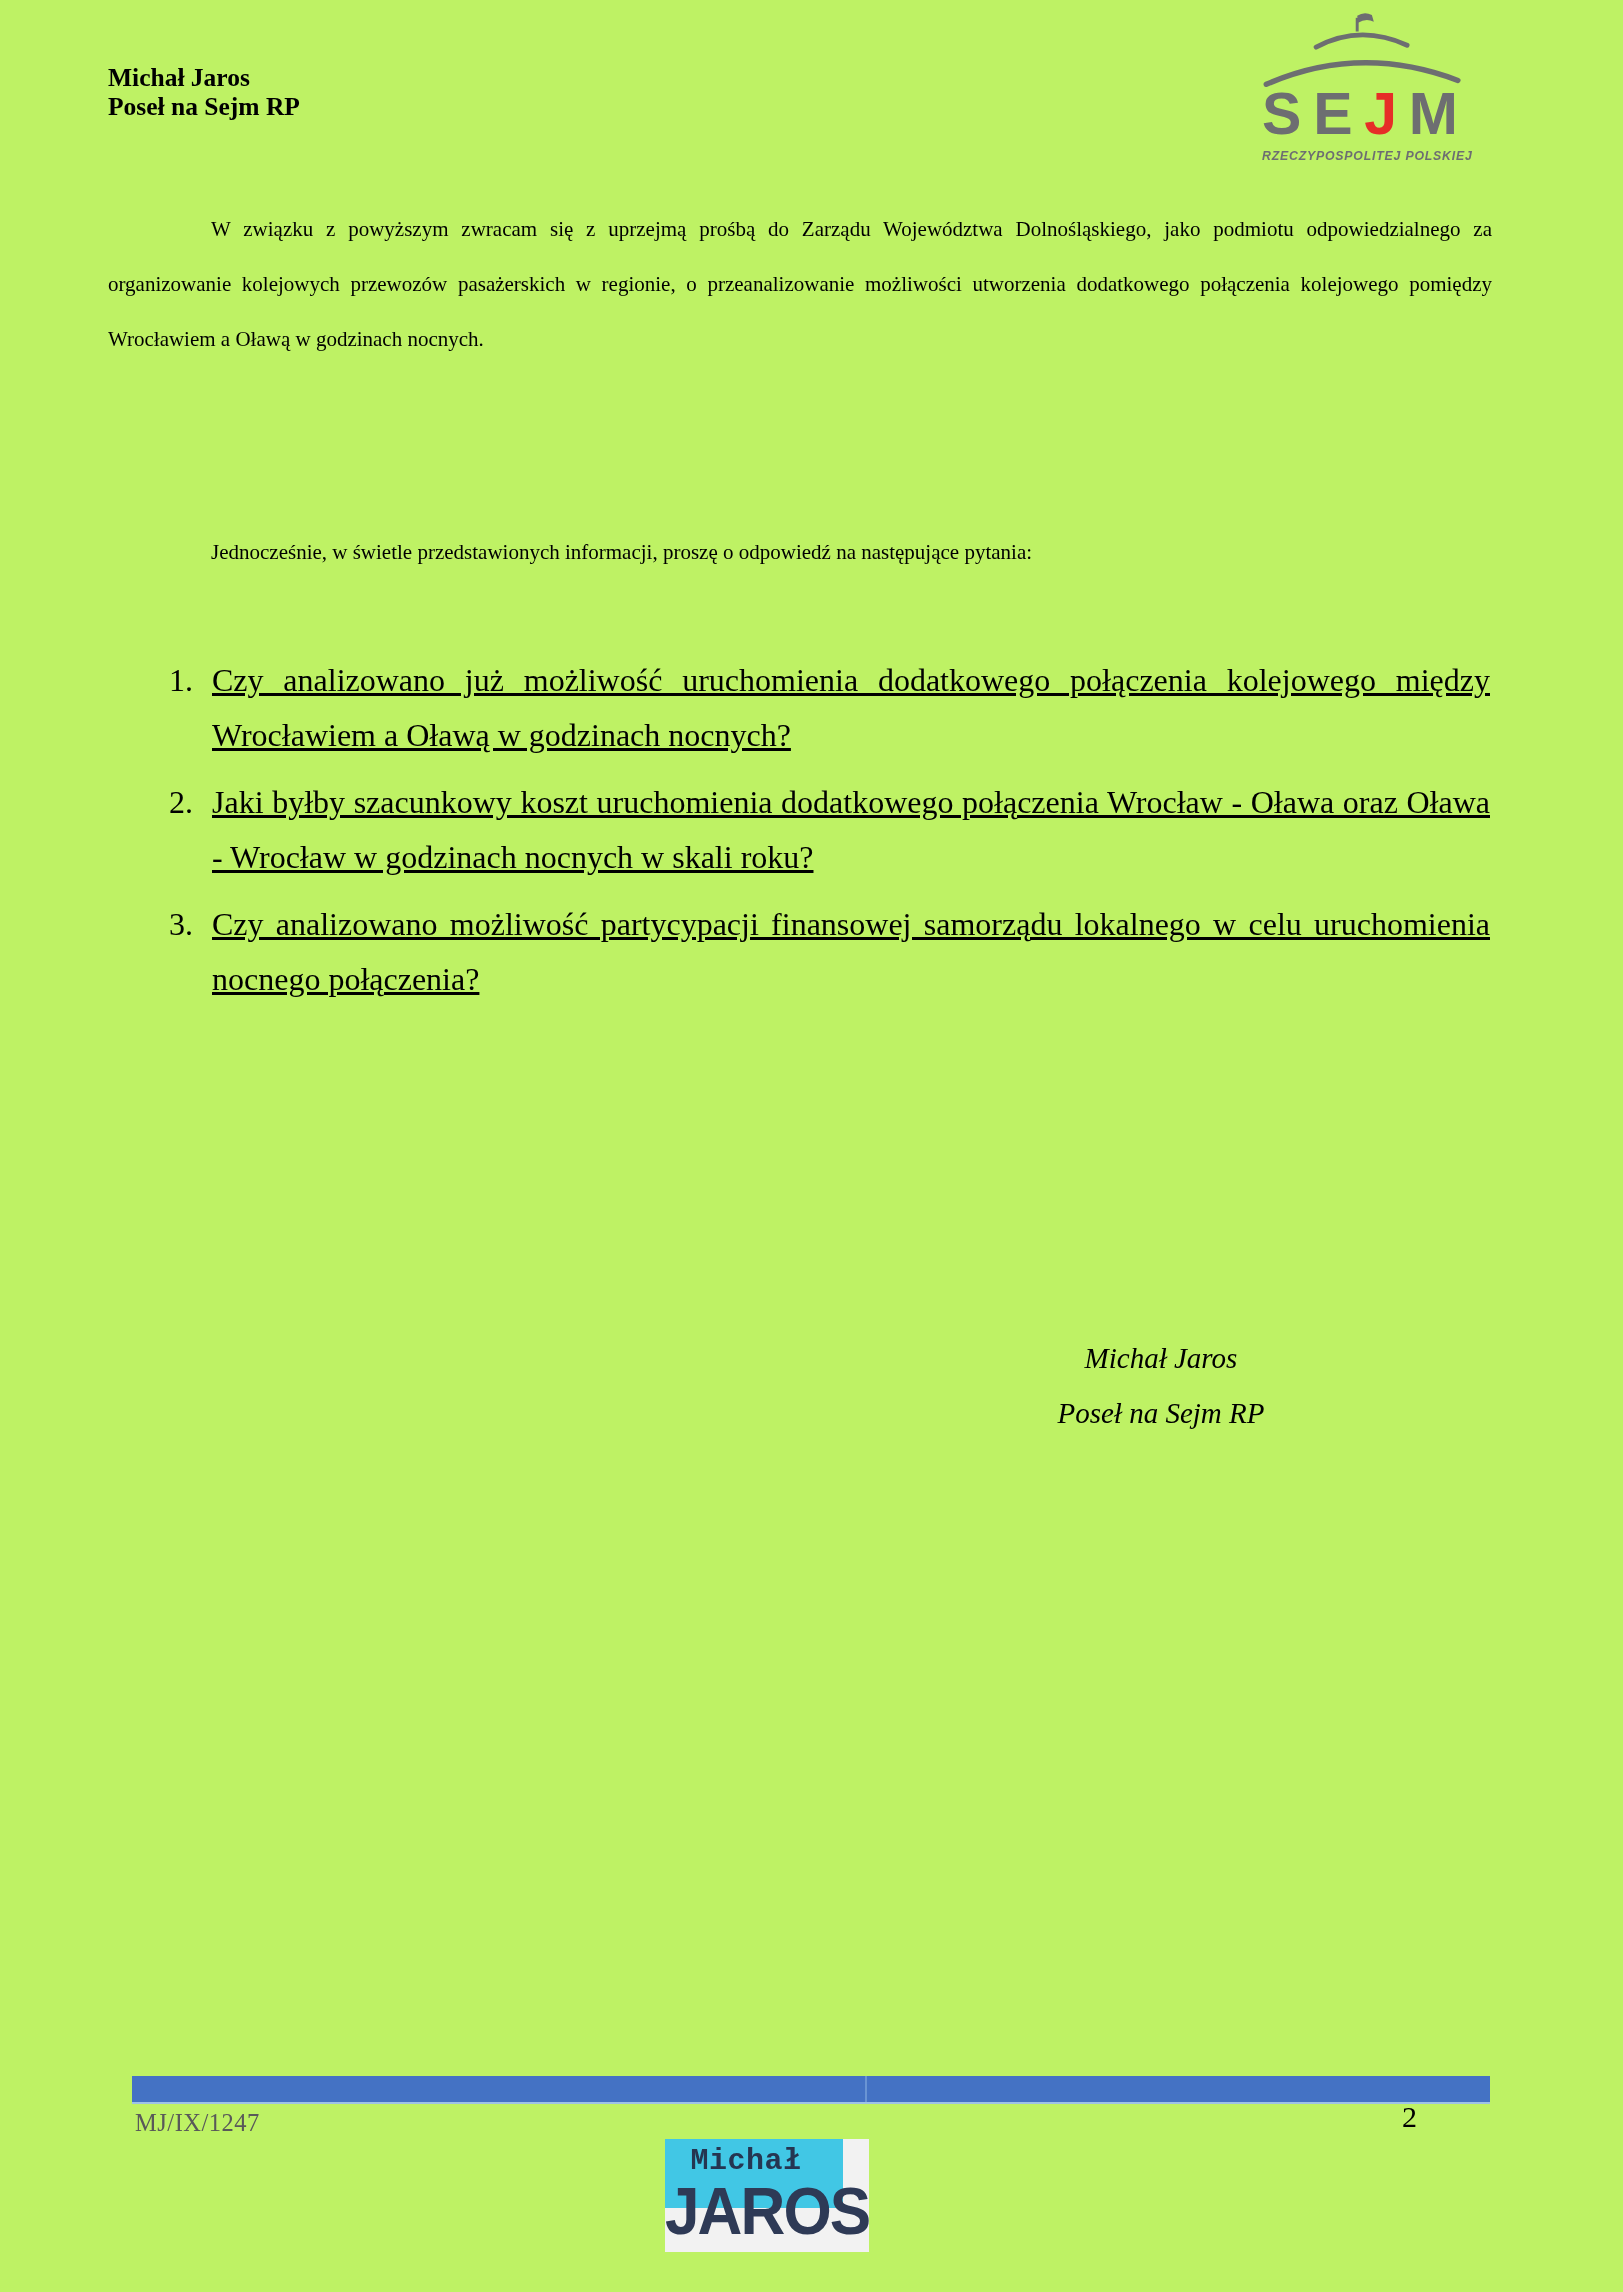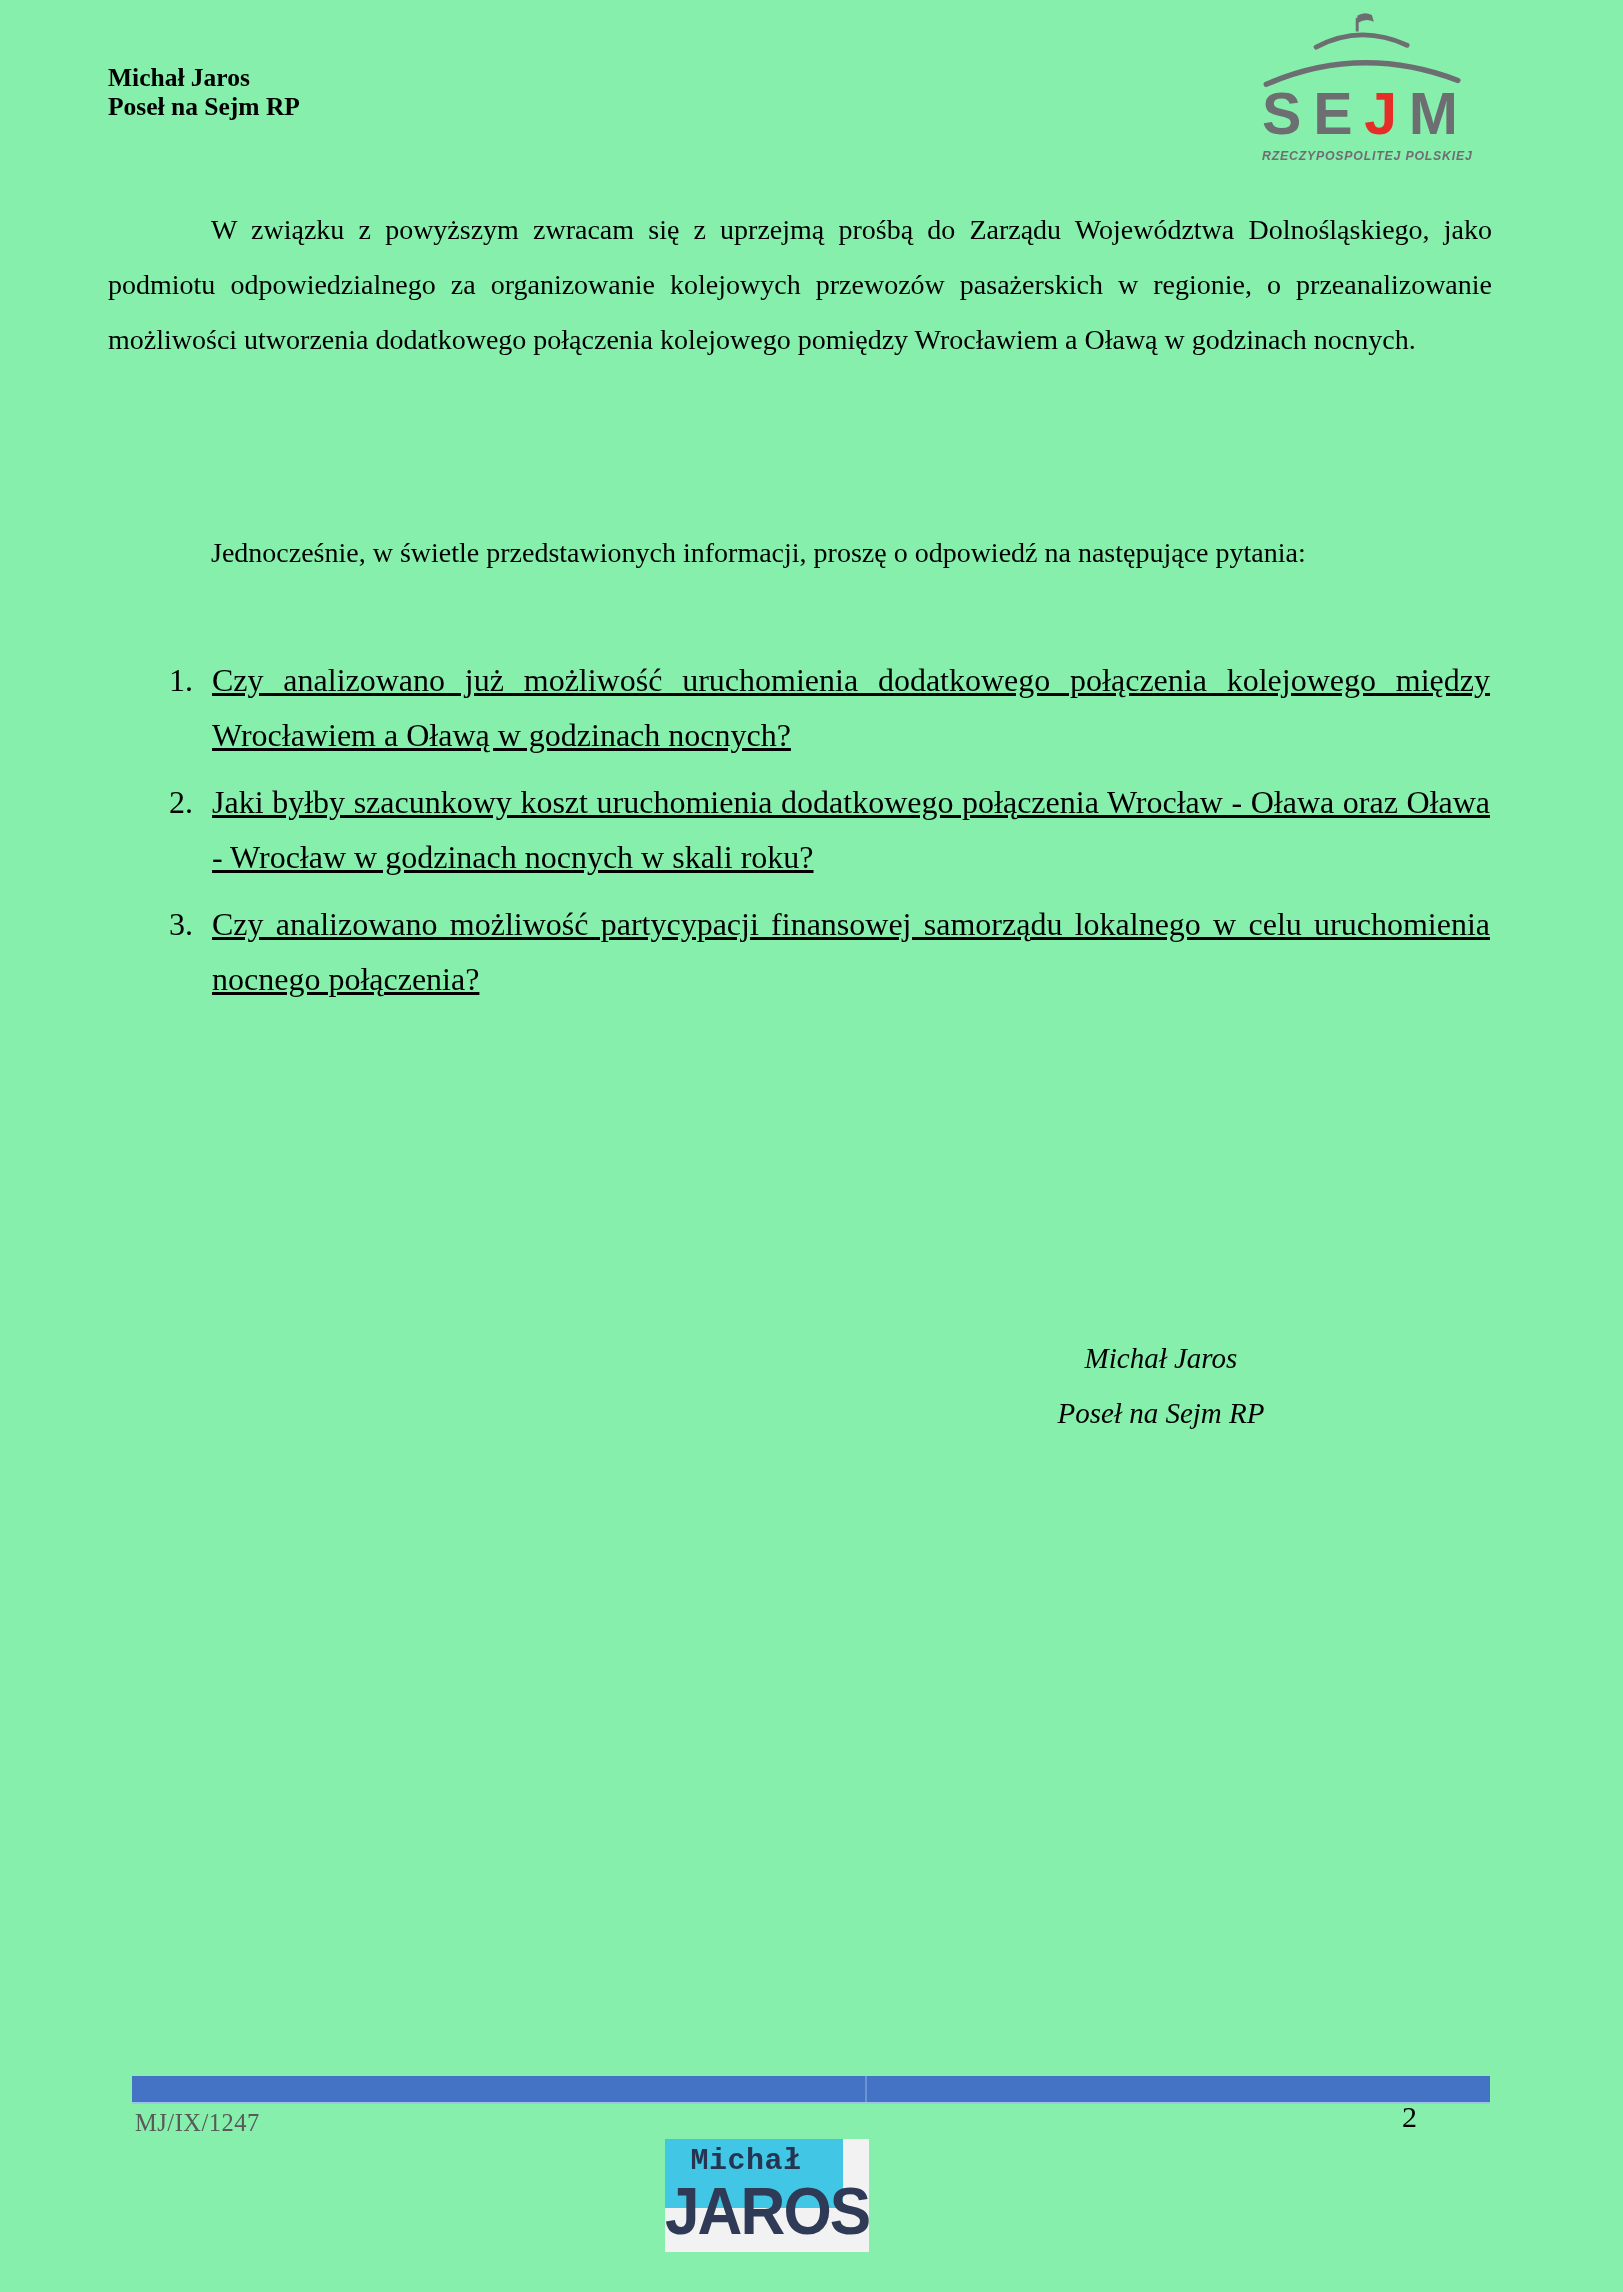--- a/index.html
+++ b/index.html
@@ -1,21 +1,21 @@
 <!DOCTYPE html>
 <html><head>
 <meta charset="utf-8">
 <style>
   * { margin: 0; padding: 0; box-sizing: border-box; }
   html, body { background: #ffffff; }
   .page {
     position: relative;
     width: 1623px;
     height: 2293px;
-    background: #86efac;
+    background: #bef264;
     overflow: hidden;
     font-family: "Liberation Serif", serif;
     color: #000000;
   }
 
   
   .sender-block {
     position: absolute;
     left: 108px;
     top: 63px;
@@ -59,21 +59,21 @@
     color: #6d6e71;
     white-space: nowrap;
     font-style: italic;
   }
 
   
   .para {
     position: absolute;
     left: 108px;
     width: 1384px;
-    font-size: 28px;
+    font-size: 21px;
     line-height: 55px;
     text-align: justify;
   }
   .para-indent { text-indent: 103px; }
   #para1 { top: 202px; }
   #para2 { top: 525px; }
 
   .question-list {
     position: absolute;
     left: 169px;

